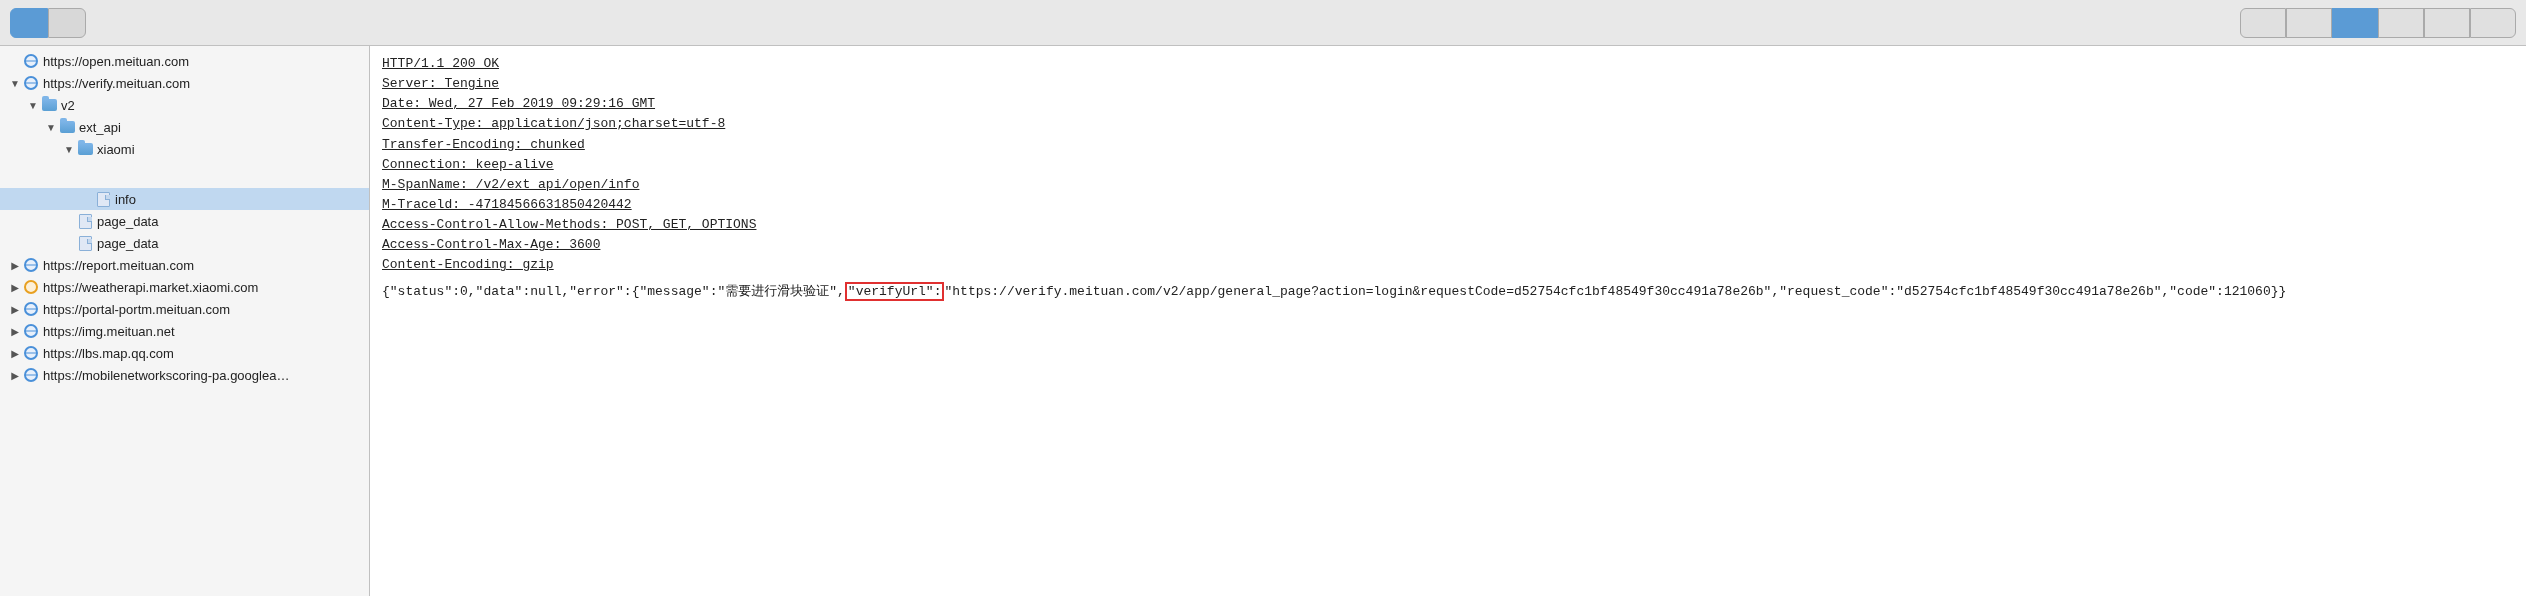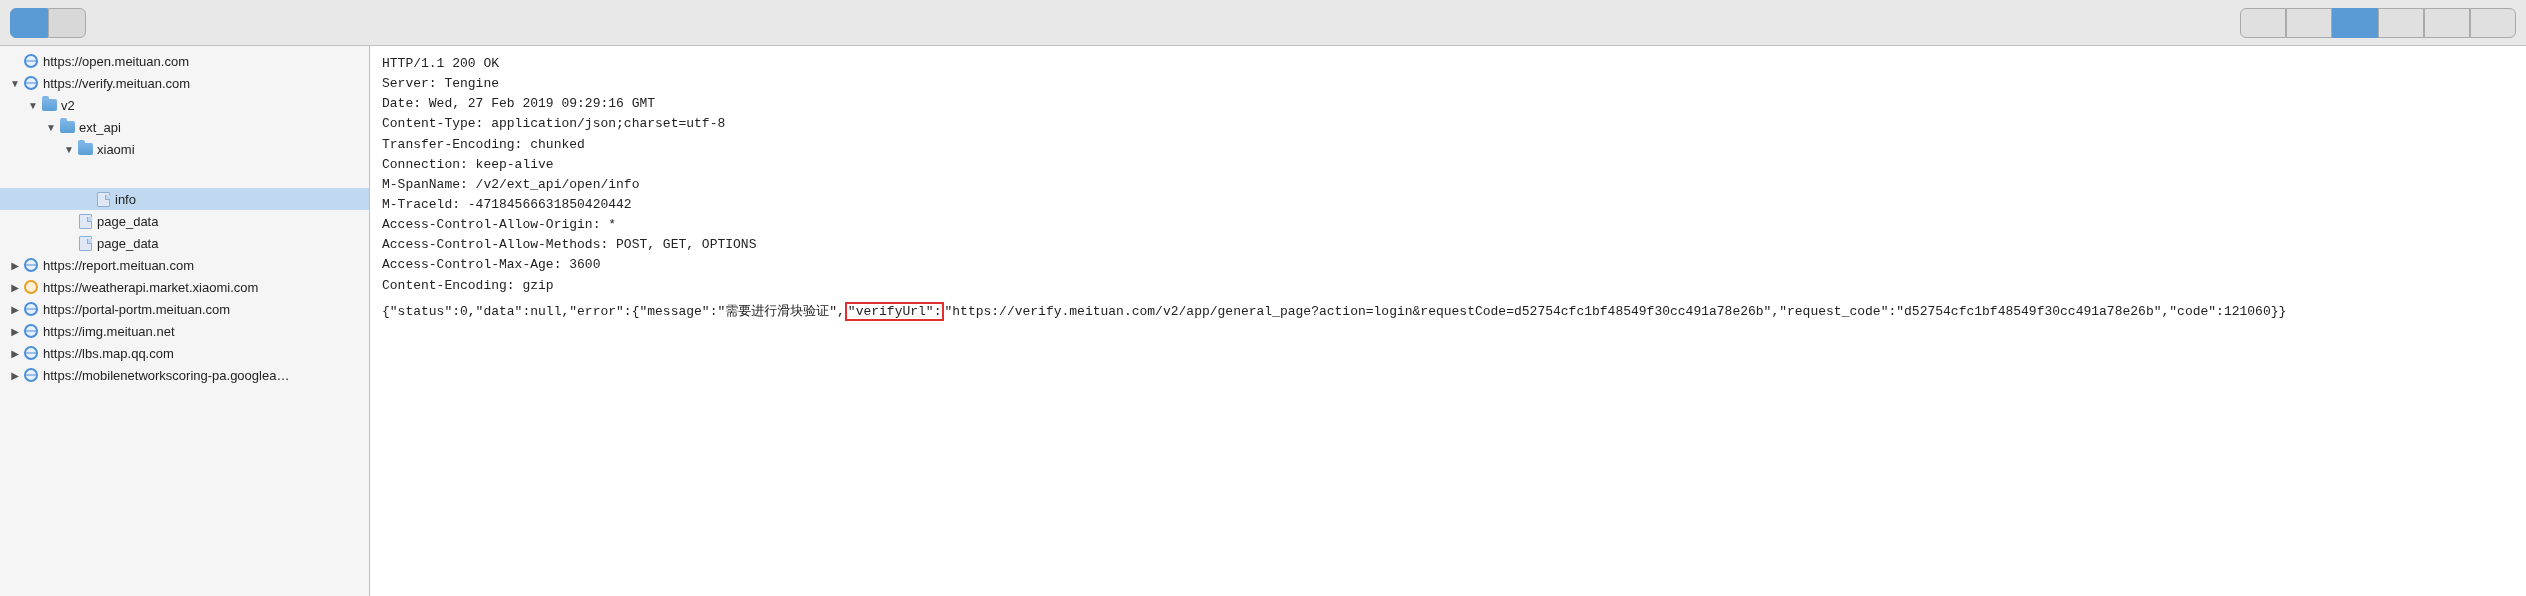--- a/index.html
+++ b/index.html
@@ -198,20 +198,21 @@
       padding: 8px 12px;
       font-family: "Courier New", Courier, monospace;
       font-size: 13px;
       line-height: 1.55;
       color: #222;
       position: relative;
     }
     .response-line {
       white-space: pre;
       display: block;
+      text-decoration: underline;
     }
     .response-body {
       margin-top: 6px;
       white-space: pre-wrap;
       word-break: break-all;
       position: relative;
     }
     .highlight-box {
       display: inline;
       border: 2px solid #e03030;
@@ -370,21 +371,20 @@
   <div class="right-panel">
     <div id="response-headers">
         <span class="response-line">HTTP/1.1 200 OK</span>
         <span class="response-line">Server: Tengine</span>
         <span class="response-line">Date: Wed, 27 Feb 2019 09:29:16 GMT</span>
         <span class="response-line">Content-Type: application/json;charset=utf-8</span>
         <span class="response-line">Transfer-Encoding: chunked</span>
         <span class="response-line">Connection: keep-alive</span>
         <span class="response-line">M-SpanName: /v2/ext_api/open/info</span>
         <span class="response-line">M-Traceld: -47184566631850420442</span>
-        <span class="response-line">Access-Control-Allow-Origin: *</span>
         <span class="response-line">Access-Control-Allow-Methods: POST, GET, OPTIONS</span>
         <span class="response-line">Access-Control-Max-Age: 3600</span>
         <span class="response-line">Content-Encoding: gzip</span>
       </div>
     <div class="response-body" id="response-body">{"status":0,"data":null,"error":{"message":"需要进行滑块验证",<span class="highlight-box">"verifyUrl":</span>"https://verify.meituan.com/v2/app/general_page?action=login&amp;requestCode=d52754cfc1bf48549f30cc491a78e26b","request_code":"d52754cfc1bf48549f30cc491a78e26b","code":121060}}</div>
     <div class="watermark"></div>
   </div>
 
 </div>
 

